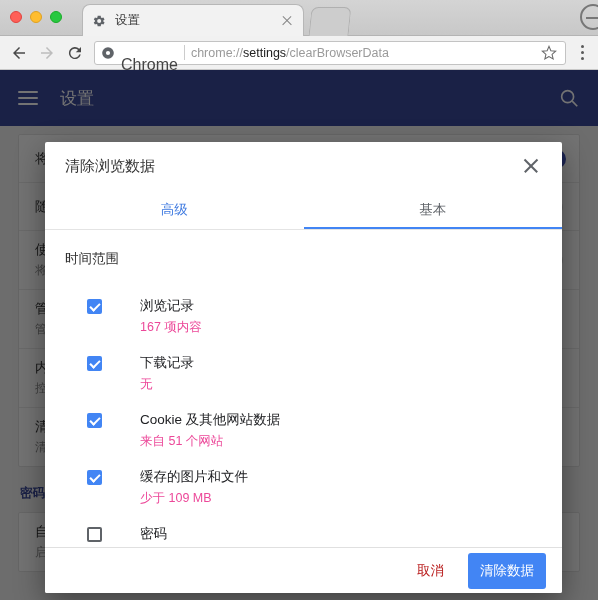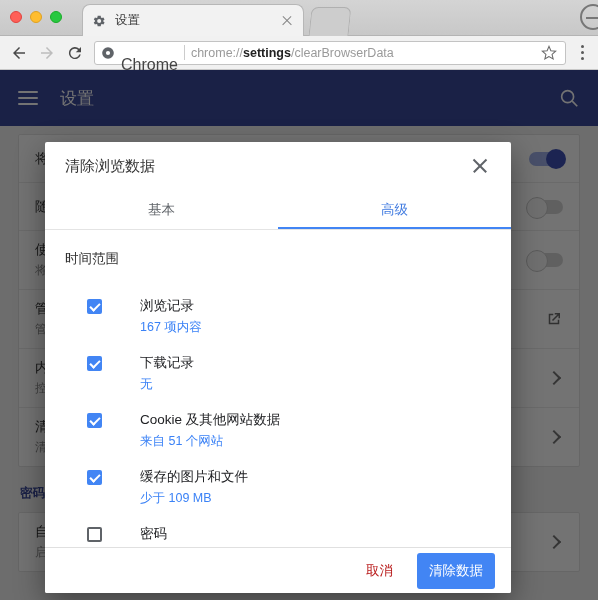--- a/index.html
+++ b/index.html
@@ -69,21 +69,21 @@
   .omnibox {
     flex: 1; height: 24px; background: #fff;
     border: 1px solid #c3c3c3; border-radius: 3px;
     display: flex; align-items: center; padding: 0 6px; gap: 6px;
     margin: 0 2px;
   }
   .chrome-badge { display: flex; align-items: center; gap: 4px; flex: none; }
   .chrome-badge-text { font-size: 16px; color: #444; margin-top: 25px; }
   .omnibox-sep { width: 1px; height: 15px; background: #ccc; flex: none; }
   .url-text { font-size: 12.5px; color: #9a9a9a; flex: 1; white-space: nowrap; overflow: hidden; }
-  .url-text b { color: #222; font-weight: 700; }
+  .url-text b { color: #222; font-weight: 400; }
   .star-btn { width: 20px; height: 20px; display:flex; align-items:center; justify-content:center; flex:none; }
   .menu-btn { width: 16px; height: 22px; display: flex; flex-direction: column;
     align-items: center; justify-content: center; gap: 2.6px; flex:none; }
   .menu-btn i { width: 3px; height: 3px; border-radius: 50%; background: #5a5a5a; display:block; }
 
   
   .settings-page { position: absolute; left: 0; top: 70px; width: 598px; height: 530px; background: #f1f1f1; }
   .settings-header {
     position: absolute; left: 0; top: 0; width: 598px; height: 56px;
     background: #3b4a9c;
@@ -112,21 +112,21 @@
   .chev { width: 10px; height: 10px; border-right: 2px solid #757575; border-bottom: 2px solid #757575;
     transform: rotate(-45deg); flex: none; margin-right: 4px; }
   .extlink { width: 18px; height: 18px; flex: none; }
   .section-label { font-size: 12.5px; color: #3b4a9c; margin: 18px 0 0 2px; font-weight: 600; }
 
   
   .scrim { position: absolute; left: 0; top: 0; width: 598px; height: 600px; background: rgba(0,0,0,.55); }
 
   
   .dialog {
-    position: absolute; left: 45px; top: 142px; width: 466px; height: 451px;
+    position: absolute; left: 45px; top: 142px; width: 517px; height: 451px;
     background: #fff; border-radius: 2px;
     box-shadow: 0 10px 30px rgba(0,0,0,.4);
     display: flex; flex-direction: column; overflow: hidden;
   }
   .dlg-head { height: 48px; display: flex; align-items: center; padding: 0 20px; flex: none; }
   .dlg-title { font-size: 15px; color: #333; flex: 1; }
   .dlg-close { width: 22px; height: 22px; position: relative; flex: none; }
   .dlg-close::before, .dlg-close::after {
     content:""; position:absolute; left:2px; top:10px; width:18px; height:1.6px; background:#5f6368;
   }
@@ -156,21 +156,21 @@
   .cbox { width: 15px; height: 15px; border-radius: 2px; flex: none; margin-top: 2px; position: relative; }
   .cbox.checked { background: #4285f4; }
   .cbox.checked::after {
     content: ""; position: absolute; left: 4.6px; top: 1.6px;
     width: 4px; height: 8px; border: solid #fff; border-width: 0 2px 2px 0;
     transform: rotate(45deg);
   }
   .cbox.unchecked { border: 2px solid #5f6368; background: #fff; }
   .opt-txt { margin-left: 38px; }
   .opt-title { font-size: 13.5px; color: #202124; }
-  .opt-sub { font-size: 12.5px; color: #3b82f6; margin-top: 4px; }
+  .opt-sub { font-size: 12.5px; color: #ec4899; margin-top: 4px; }
 
   .dlg-foot {
     height: 46px; flex: none; border-top: 1px solid #e0e0e0;
     display: flex; align-items: center; justify-content: flex-end;
     padding: 0 16px; gap: 14px; background: #fff;
   }
   .btn-text { font-size: 13.5px; color: #b91c1c; padding: 7px 10px; background: none; border: none; }
   .btn-primary {
     font-size: 13.5px; color: #fff; background: #4285f4;
     border: none; border-radius: 3px; padding: 9px 12px;
@@ -322,22 +322,22 @@
       </span>
   </div>
 
   <div class="dialog">
     <div class="dlg-head">
       <span class="dlg-title">清除浏览数据</span>
       <span class="dlg-close"></span>
     </div>
 
     <div class="dlg-tabs">
+      <div class="dlg-tab active">高级</div>
       <div class="dlg-tab">基本</div>
-      <div class="dlg-tab active">高级</div>
       <span class="tab-underline"></span>
     </div>
 
     <div class="dlg-body">
       <div class="timerange">
         <span class="tr-label">时间范围</span>
       </div>
 
       <div class="opt-list">
         <div class="opt">

